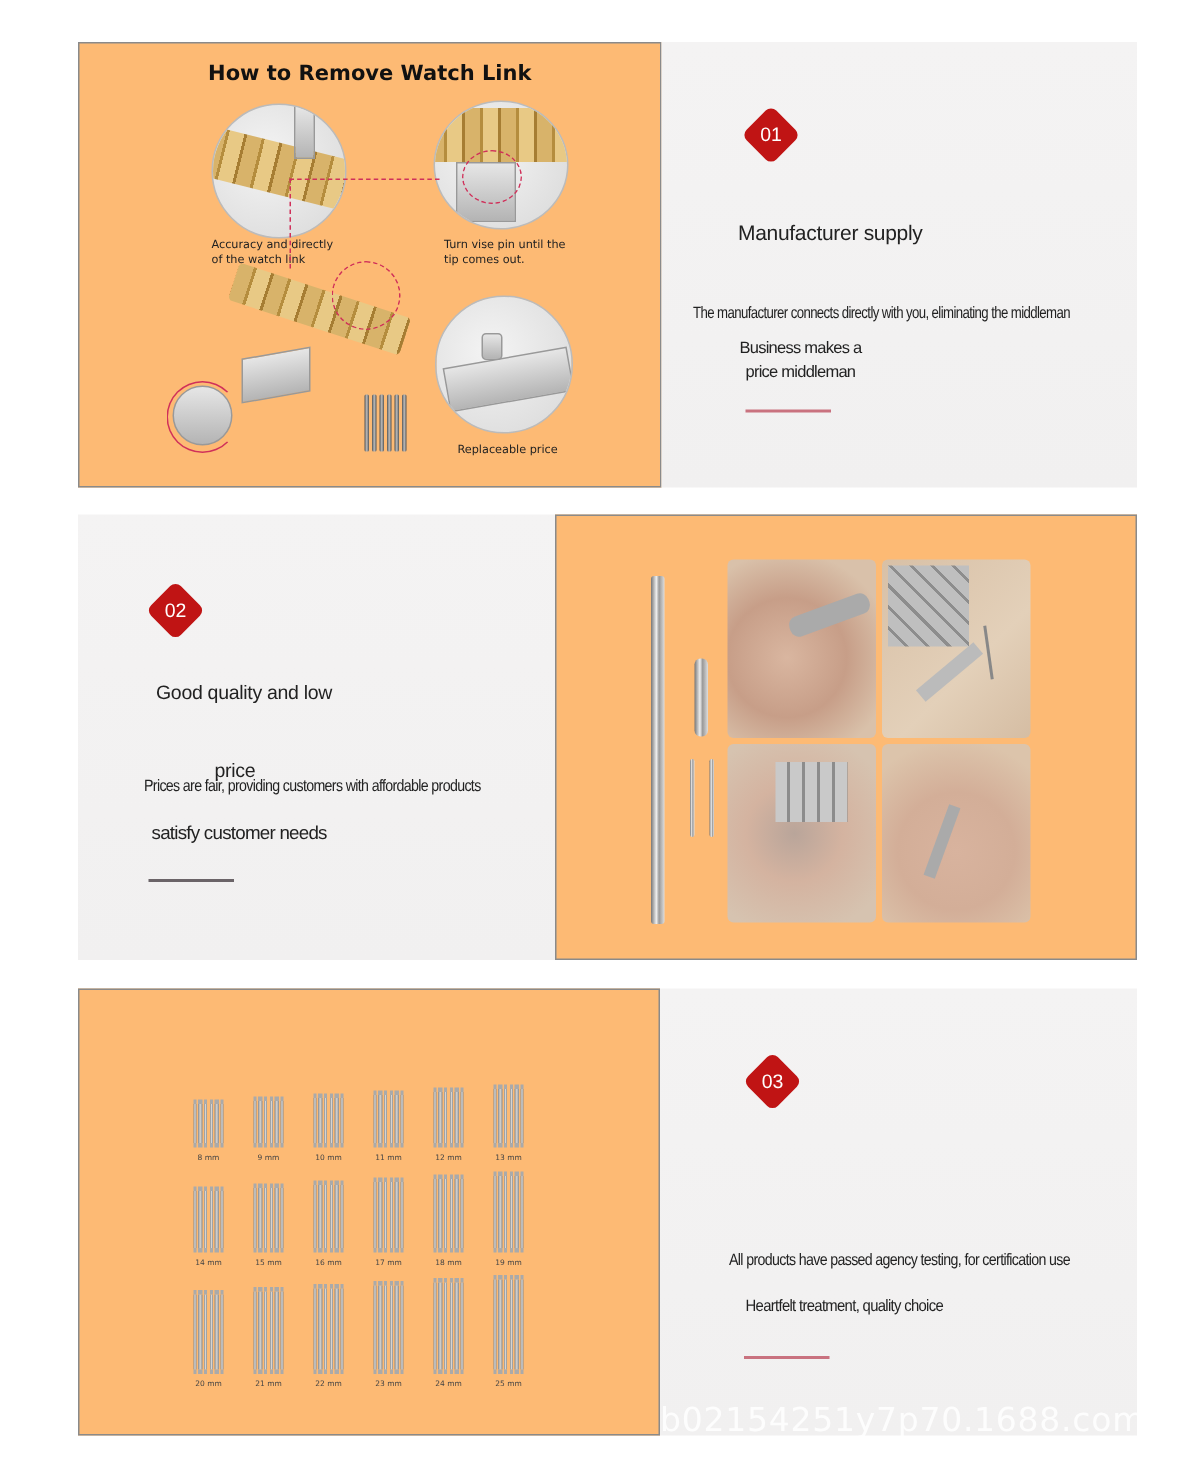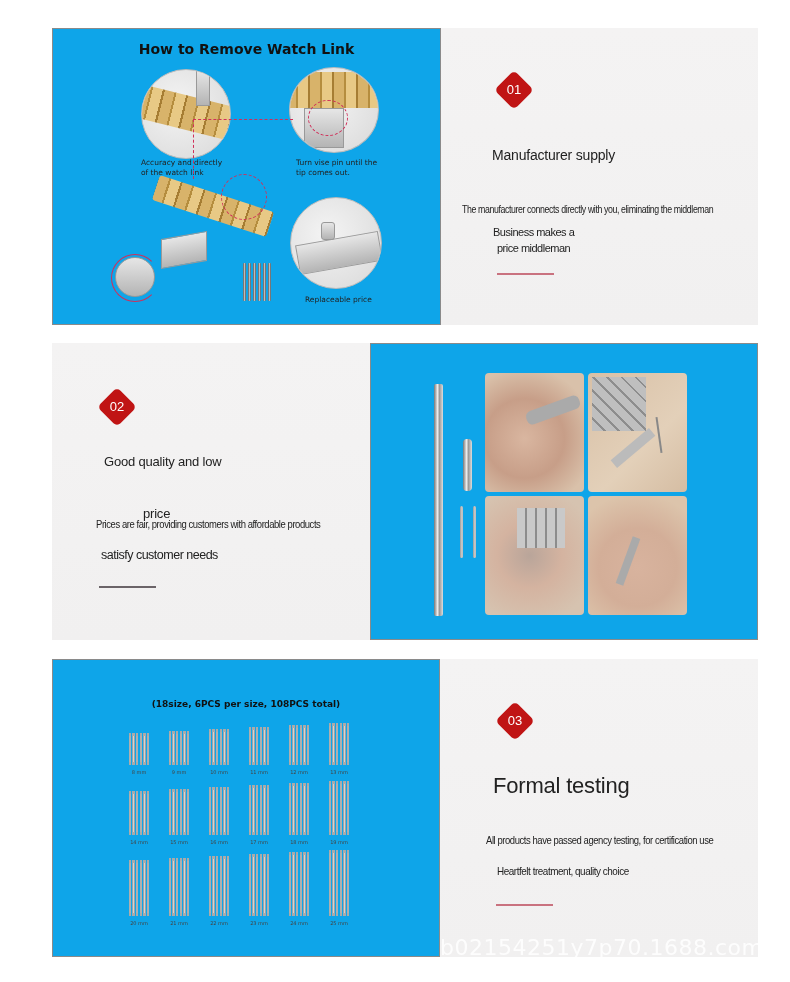--- a/index.html
+++ b/index.html
@@ -1,20 +1,20 @@
 <!DOCTYPE html>
 <html><head>
 <meta charset="utf-8">
 <style>
   * { box-sizing: border-box; margin: 0; padding: 0; }
   html, body { width: 790px; height: 982px; background: #ffffff; overflow: hidden; }
   body { position: relative; font-family: "Liberation Sans", sans-serif; color: #222; }
 
   .panel { position: absolute; }
-  .img-panel { background: #0ea5e9; border: 1px solid #8a8a8a; }
+  .img-panel { background: #fdba74; border: 1px solid #8a8a8a; }
   .text-panel { background: linear-gradient(180deg, #f4f3f3 0%, #f1f0f0 100%); }
 
   
   #p1-img  { left: 52px;  top: 28px;  width: 389px; height: 297px; }
   #p1-text { left: 441px; top: 28px;  width: 317px; height: 297px; }
   #p2-text { left: 52px;  top: 343px; width: 318px; height: 297px; }
   #p2-img  { left: 370px; top: 343px; width: 388px; height: 297px; }
   #p3-img  { left: 52px;  top: 659px; width: 388px; height: 298px; }
   #p3-text { left: 440px; top: 659px; width: 318px; height: 298px; }
 
@@ -138,21 +138,20 @@
   </div>
   <div class="photo" style="left:114px;top:152px;width:99px;height:119px;background:radial-gradient(circle at 45% 50%, #b9a59a 0%, #d4b3a0 40%, #d6c3b0 85%);">
     <div style="position:absolute;left:32px;top:12px;width:48px;height:40px;background:repeating-linear-gradient(90deg,#c9c9c9 0 8px,#8c8c8c 8px 10px);"></div>
   </div>
   <div class="photo" style="left:217px;top:152px;width:99px;height:119px;background:radial-gradient(circle at 50% 60%, #d8b39e 0%, #d3ae98 45%, #dcc4ab 85%);">
     <div style="position:absolute;left:36px;top:40px;width:8px;height:50px;background:#aaa;transform:rotate(20deg);"></div>
   </div>
 </div>
 
 <div id="p3-img" class="panel img-panel">
-  <div class="title-bold" style="top:39px;font-size:9px;">(18size, 6PCS per size, 108PCS total)</div>
 
   <div class="pin-grid">
     <div class="pin-cell" style="height:53px;justify-content:flex-end;">
         <div class="pin-bundle">
           <i style="height:32px"></i>
           <i style="height:32px"></i>
           <i style="height:32px"></i>
           <i style="height:32px"></i>
           <i style="height:32px"></i>
           <i style="height:32px"></i>
@@ -347,19 +346,18 @@
           <i style="height:66px"></i>
         </div>
         <div class="pin-label">25 mm</div>
       </div>
   </div>
 </div>
 
 <div id="p3-text" class="panel text-panel">
   <div class="badge" style="left:61px;top:48px;"></div>
   <div class="badge-num" style="left:55px;top:54px;">03</div>
-  <div class="heading" style="left:53px;top:114px;font-size:22px;">Formal testing</div>
   <div class="body-text" style="left:46px;top:175px;white-space:nowrap;transform:scaleX(0.86);">All products have passed agency testing, for certification use</div>
   <div class="body-text" style="left:57px;top:206px;white-space:nowrap;transform:scaleX(0.9);">Heartfelt treatment, quality choice</div>
   <div class="rule" style="left:56px;top:245px;background:#c9727f;"></div>
 </div>
 
 <div class="watermark">b02154251y7p70.1688.com</div>
 
 </body></html>

